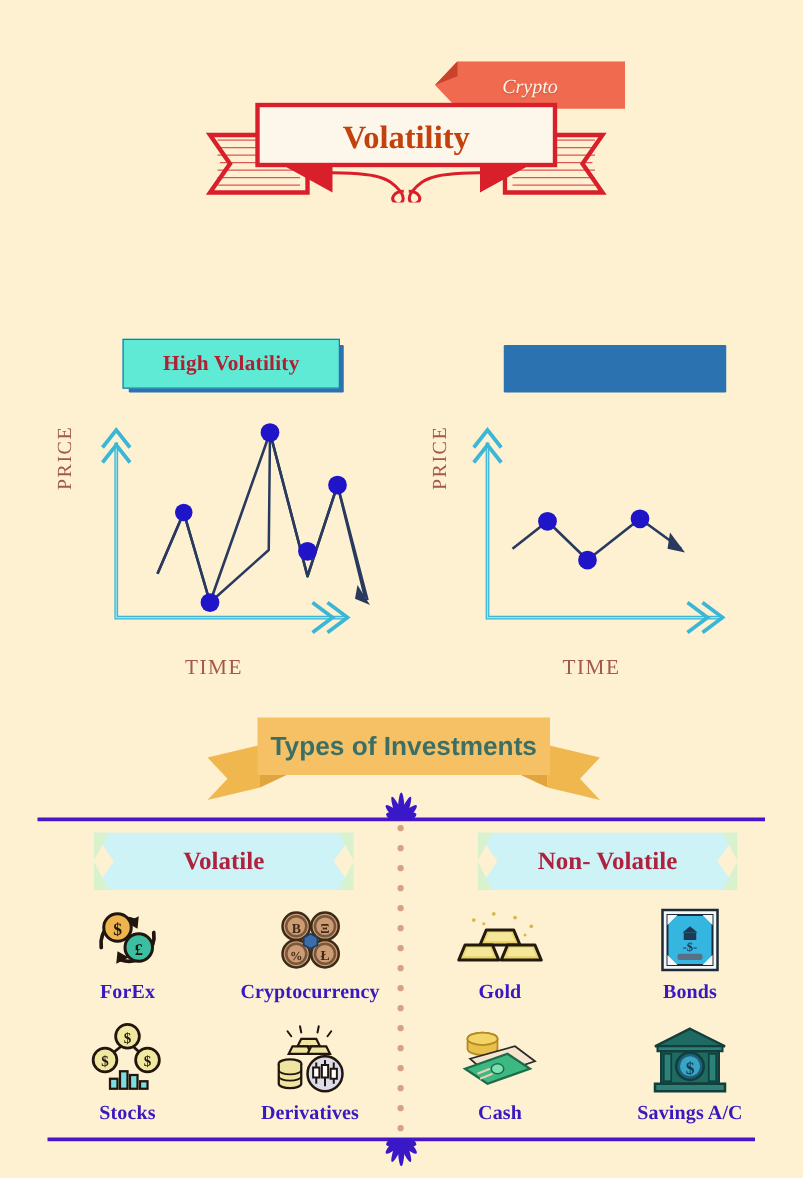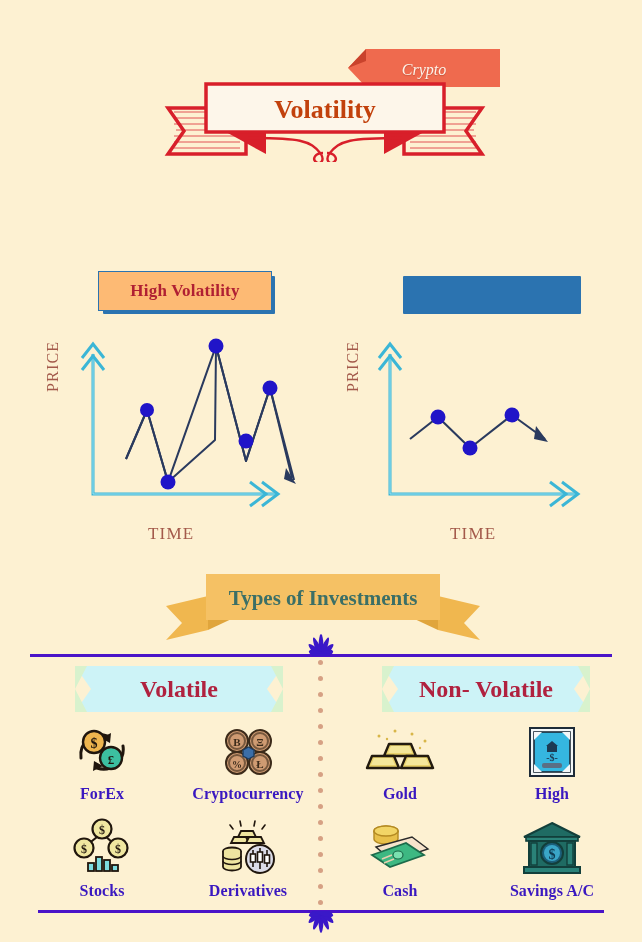--- a/index.html
+++ b/index.html
@@ -49,21 +49,21 @@
     font-family:"DejaVu Sans", sans-serif;font-size:15.2px;color:#231c14;z-index:3;
   }
 
   
   .chart-panel{position:absolute;top:262px;width:300px;height:290px;}
   .chart-panel.left{left:40px;}
   .chart-panel.right{left:340px;}
   .chart-title-shadow{position:absolute;left:63px;top:14px;width:172px;height:38px;background:#2b73b0;border-radius:1px;}
   .chart-title{
     position:absolute;left:58px;top:9px;width:172px;height:38px;
-    background:#fdba74;border:1.4px solid #2b73b0;
+    background:#5eead4;border:1.4px solid #2b73b0;
     display:flex;align-items:center;justify-content:center;
     font-family:"Liberation Serif", serif;font-weight:700;font-size:17px;color:#b02033;
     letter-spacing:.2px;
   }
   .chart-panel.right .chart-title,
   .chart-panel.right .chart-title-shadow{left:58px;width:178px;}
   .chart-panel.right .chart-title-shadow{left:63px;}
   .axis-label{
     position:absolute;font-family:"Liberation Serif", serif;color:#a3594a;
     font-variant:small-caps;letter-spacing:1.2px;font-size:16px;
@@ -71,38 +71,38 @@
   .axis-label.price{left:4px;top:130px;transform:rotate(-90deg);transform-origin:left top;}
   .axis-label.time{left:108px;top:262px;font-size:17px;}
   .chart-panel.right .axis-label.time{left:110px;}
   .chart-svg{position:absolute;left:0;top:0;width:300px;height:290px;}
 
   
   .types-banner{position:absolute;left:148px;top:570px;width:350px;height:72px;}
   .types-banner .btext{
     position:absolute;left:0;right:0;top:6px;height:44px;
     display:flex;align-items:center;justify-content:center;
-    font-family:Liberation Serif, serif;font-weight:700;font-size:21px;color:#3b6f66;
+    font-family:Liberation Sans, sans-serif;font-weight:700;font-size:21px;color:#3b6f66;
   }
 
   
   .hline-top{position:absolute;left:30px;top:654px;width:582px;height:3px;background:#4a14c8;}
   .hline-bottom{position:absolute;left:38px;top:910px;width:566px;height:3px;background:#4a14c8;}
   .fan-top{position:absolute;left:297px;top:632px;width:48px;height:24px;}
   .fan-bottom{position:absolute;left:297px;top:911px;width:48px;height:24px;}
   .vdots{position:absolute;left:318px;top:660px;width:6px;height:248px;}
   .vdots i{display:block;width:5px;height:5px;border-radius:50%;background:#d6a184;margin-bottom:11px;}
 
   
   .cat-banner{position:absolute;top:666px;width:208px;height:46px;}
   .cat-banner.left{left:75px;}
   .cat-banner.right{left:382px;}
   .cat-banner .ctext{
     position:absolute;inset:0;display:flex;align-items:center;justify-content:center;
-    font-family:"Liberation Serif", serif;font-weight:700;font-size:24px;color:#b0213f;
+    font-family:"Liberation Serif", serif;font-weight:700;font-size:20px;color:#b0213f;
   }
 
   
   .items{position:absolute;left:30px;top:718px;width:582px;height:188px;}
   .item{position:absolute;width:140px;text-align:center;}
   .item .glyph{height:62px;display:flex;align-items:flex-end;justify-content:center;}
   .item .lbl{
     margin-top:5px;font-family:"Liberation Serif", serif;font-weight:700;
     font-size:16px;color:#3a18c0;letter-spacing:.1px;white-space:nowrap;
   }
@@ -348,21 +348,21 @@
         <svg width="56" height="56" viewBox="0 0 56 56">
           <rect x="6" y="4" width="44" height="48" fill="#f3f7f8" stroke="#1d2b38" stroke-width="2"></rect>
           <rect x="10" y="8" width="36" height="40" fill="#35b6e0" stroke="#1d2b38" stroke-width="1.6"></rect>
           <path d="M10 8 L18 8 L10 16 Z M46 8 L38 8 L46 16 Z M10 48 L18 48 L10 40 Z M46 48 L38 48 L46 40 Z" fill="#f3f7f8"></path>
           <path d="M22 22 L28 17 L34 22 Z" fill="#1d3a52"></path>
           <rect x="23" y="22" width="10" height="6" fill="#1d3a52"></rect>
           <text x="28" y="37" font-size="10" text-anchor="middle" fill="#1d3a52" font-family="'Liberation Serif',serif" font-weight="bold">-$-</text>
           <rect x="18" y="39" width="20" height="5" rx="2" fill="#5a6f85"></rect>
         </svg>
       </div>
-      <div class="lbl">High</div>
+      <div class="lbl">Bonds</div>
     </div>
 
     <div class="item r2 c1">
       <div class="glyph">
         <svg width="62" height="60" viewBox="0 0 62 60">
           <path d="M31 16 L16 28 M31 16 L44 28" stroke="#20160d" stroke-width="2.2"></path>
           <circle cx="31" cy="12" r="9.5" fill="#f0e7a0" stroke="#20160d" stroke-width="2.2"></circle>
           <text x="31" y="17" font-size="12" text-anchor="middle" fill="#20160d" font-family="'Liberation Serif',serif" font-weight="bold">$</text>
           <circle cx="13" cy="31" r="9.5" fill="#f0e7a0" stroke="#20160d" stroke-width="2.2"></circle>
           <text x="13" y="36" font-size="12" text-anchor="middle" fill="#20160d" font-family="'Liberation Serif',serif" font-weight="bold">$</text>

